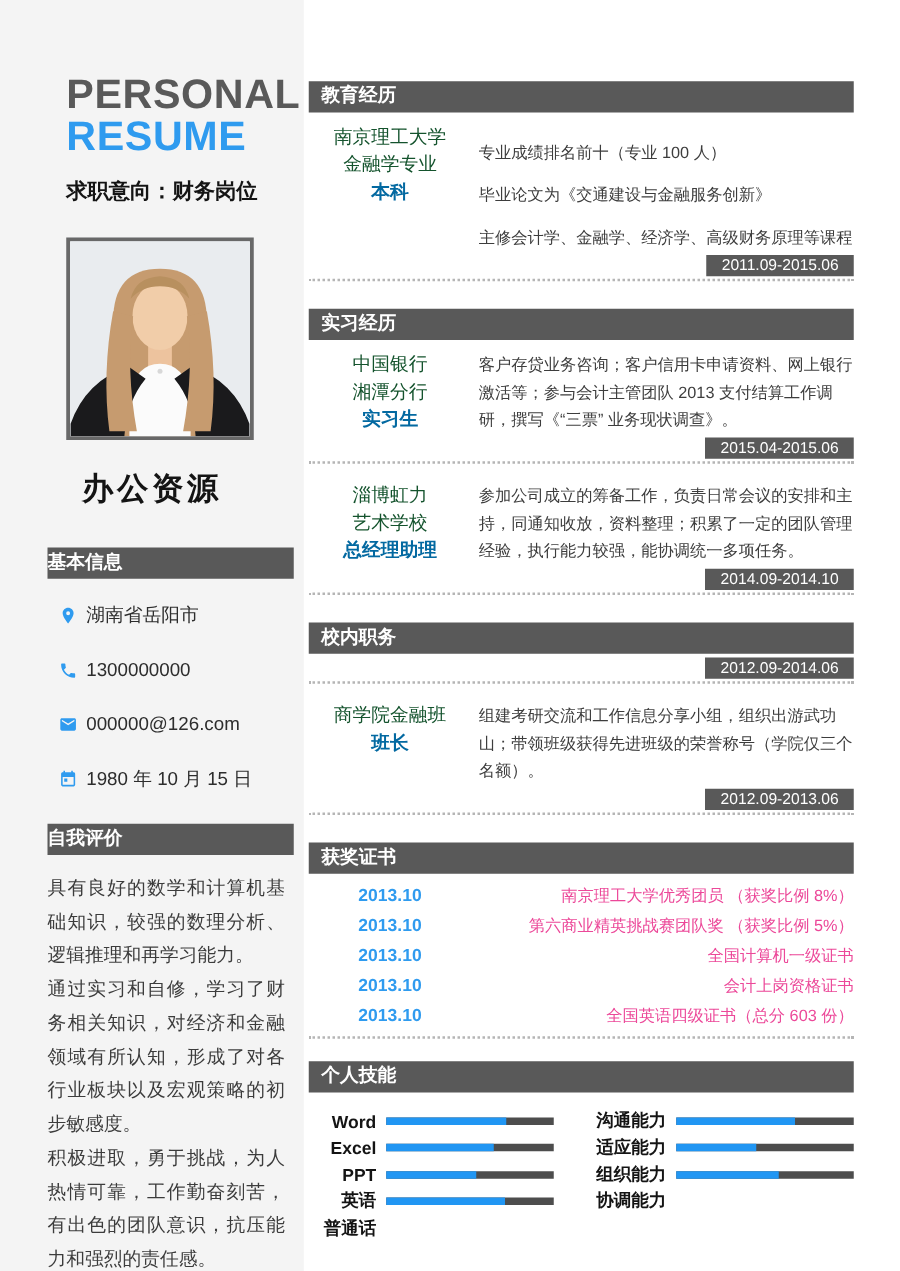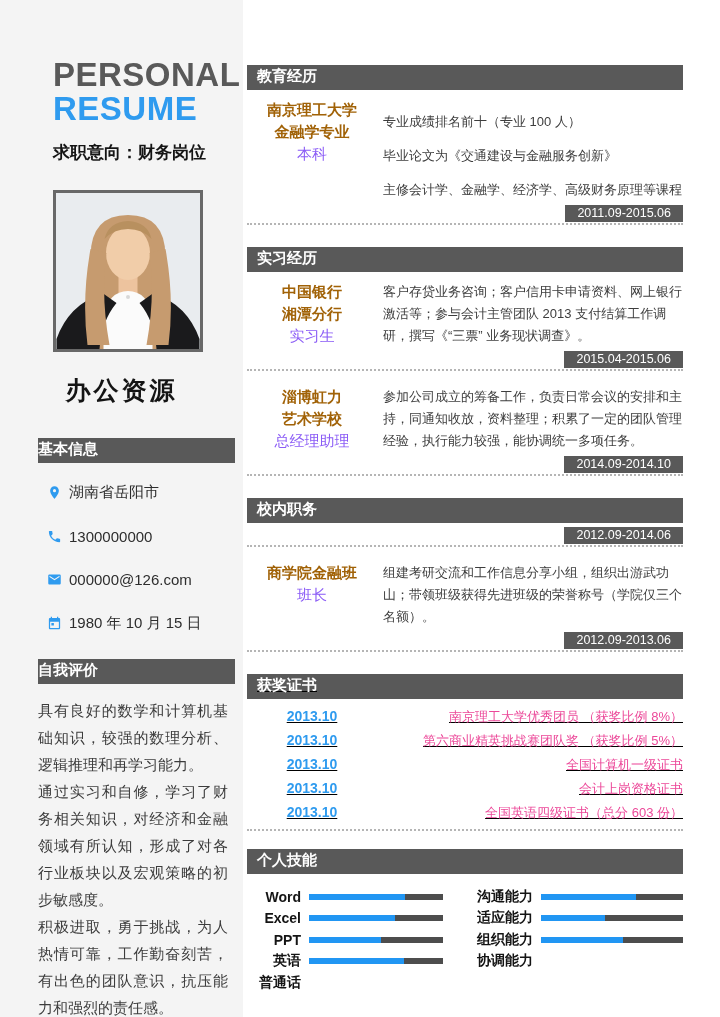--- a/index.html
+++ b/index.html
@@ -23,22 +23,22 @@
   .contact-row .cicon svg { display:block; width:15px; height:15px; fill:#2f9bef; }
   .contact-text { margin-left:7px; font-size:15px; color:#2d2d2d; }
   .selfeval { margin:13px 0 0 38px; width:190px; font-size:15px; line-height:27px; color:#3c3c3c; text-align:justify; }
 
   
   .main { position:absolute; left:247px; top:0; width:436px; }
   .sec-header { background:#595959; color:#fff; font-weight:700; font-size:15px; padding:2px 10px 4px; }
   .section { margin-bottom:22px; }
   .entry { display:flex; padding-top:9px; }
   .entry-left { width:130px; flex-shrink:0; text-align:center; }
-  .org { color:#a16207; font-weight:700; font-size:15px; line-height:22px; }
-  .role { color:#8b5cf6; font-weight:400; font-size:15px; line-height:22px; }
+  .org { color:#14532d; font-weight:400; font-size:15px; line-height:22px; }
+  .role { color:#0369a1; font-weight:700; font-size:15px; line-height:22px; }
   .entry-right { flex:1; padding-left:6px; font-size:13px; color:#3d3d3d; line-height:22px; }
   .detail-line { line-height:22px;margin-top:12px; }
   .date-row { text-align:right; margin-top:2px; height:18px; }
   .date-badge { display:inline-block; background:#595959; color:#fff; font-weight:400; font-size:12.5px; padding:1px 12px 2px; }
   .dotted { border-bottom:2px dotted #b5b5b5; margin-top:2px; }
   .entry-sep { margin-bottom:6px; }
 
   
   .award-row { display:flex; align-items:baseline; margin-top:7px; }
   .award-row:first-of-type { margin-top:9px; }
@@ -187,21 +187,21 @@
         <div class="entry-left">
           <div class="org">商学院金融班</div>
           <div class="role">班长</div>
         </div>
         <div class="entry-right">组建考研交流和工作信息分享小组，组织出游武功山；带领班级获得先进班级的荣誉称号（学院仅三个名额）。</div>
       </div>
       <div class="date-row"><span class="date-badge">2012.09-2013.06</span></div>
       <div class="dotted"></div>
     </div>
 
-    <div class="section" style="margin-bottom:18px;text-decoration:underline;">
+    <div class="section" style="margin-bottom:18px;">
       <div class="sec-header">获奖证书</div>
       <div class="awards-body">
         <div class="award-row">
           <span class="award-date">2013.10</span>
           <span class="award-title">南京理工大学优秀团员 （获奖比例 8%）</span>
         </div>
         <div class="award-row">
           <span class="award-date">2013.10</span>
           <span class="award-title">第六商业精英挑战赛团队奖 （获奖比例 5%）</span>
         </div>

